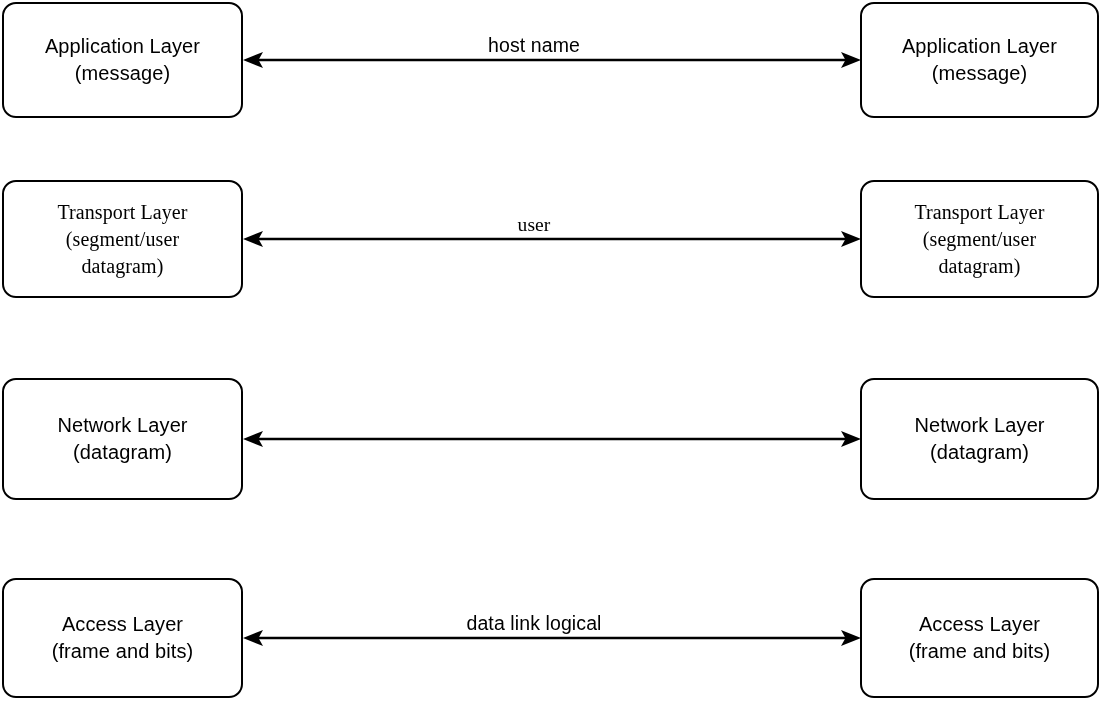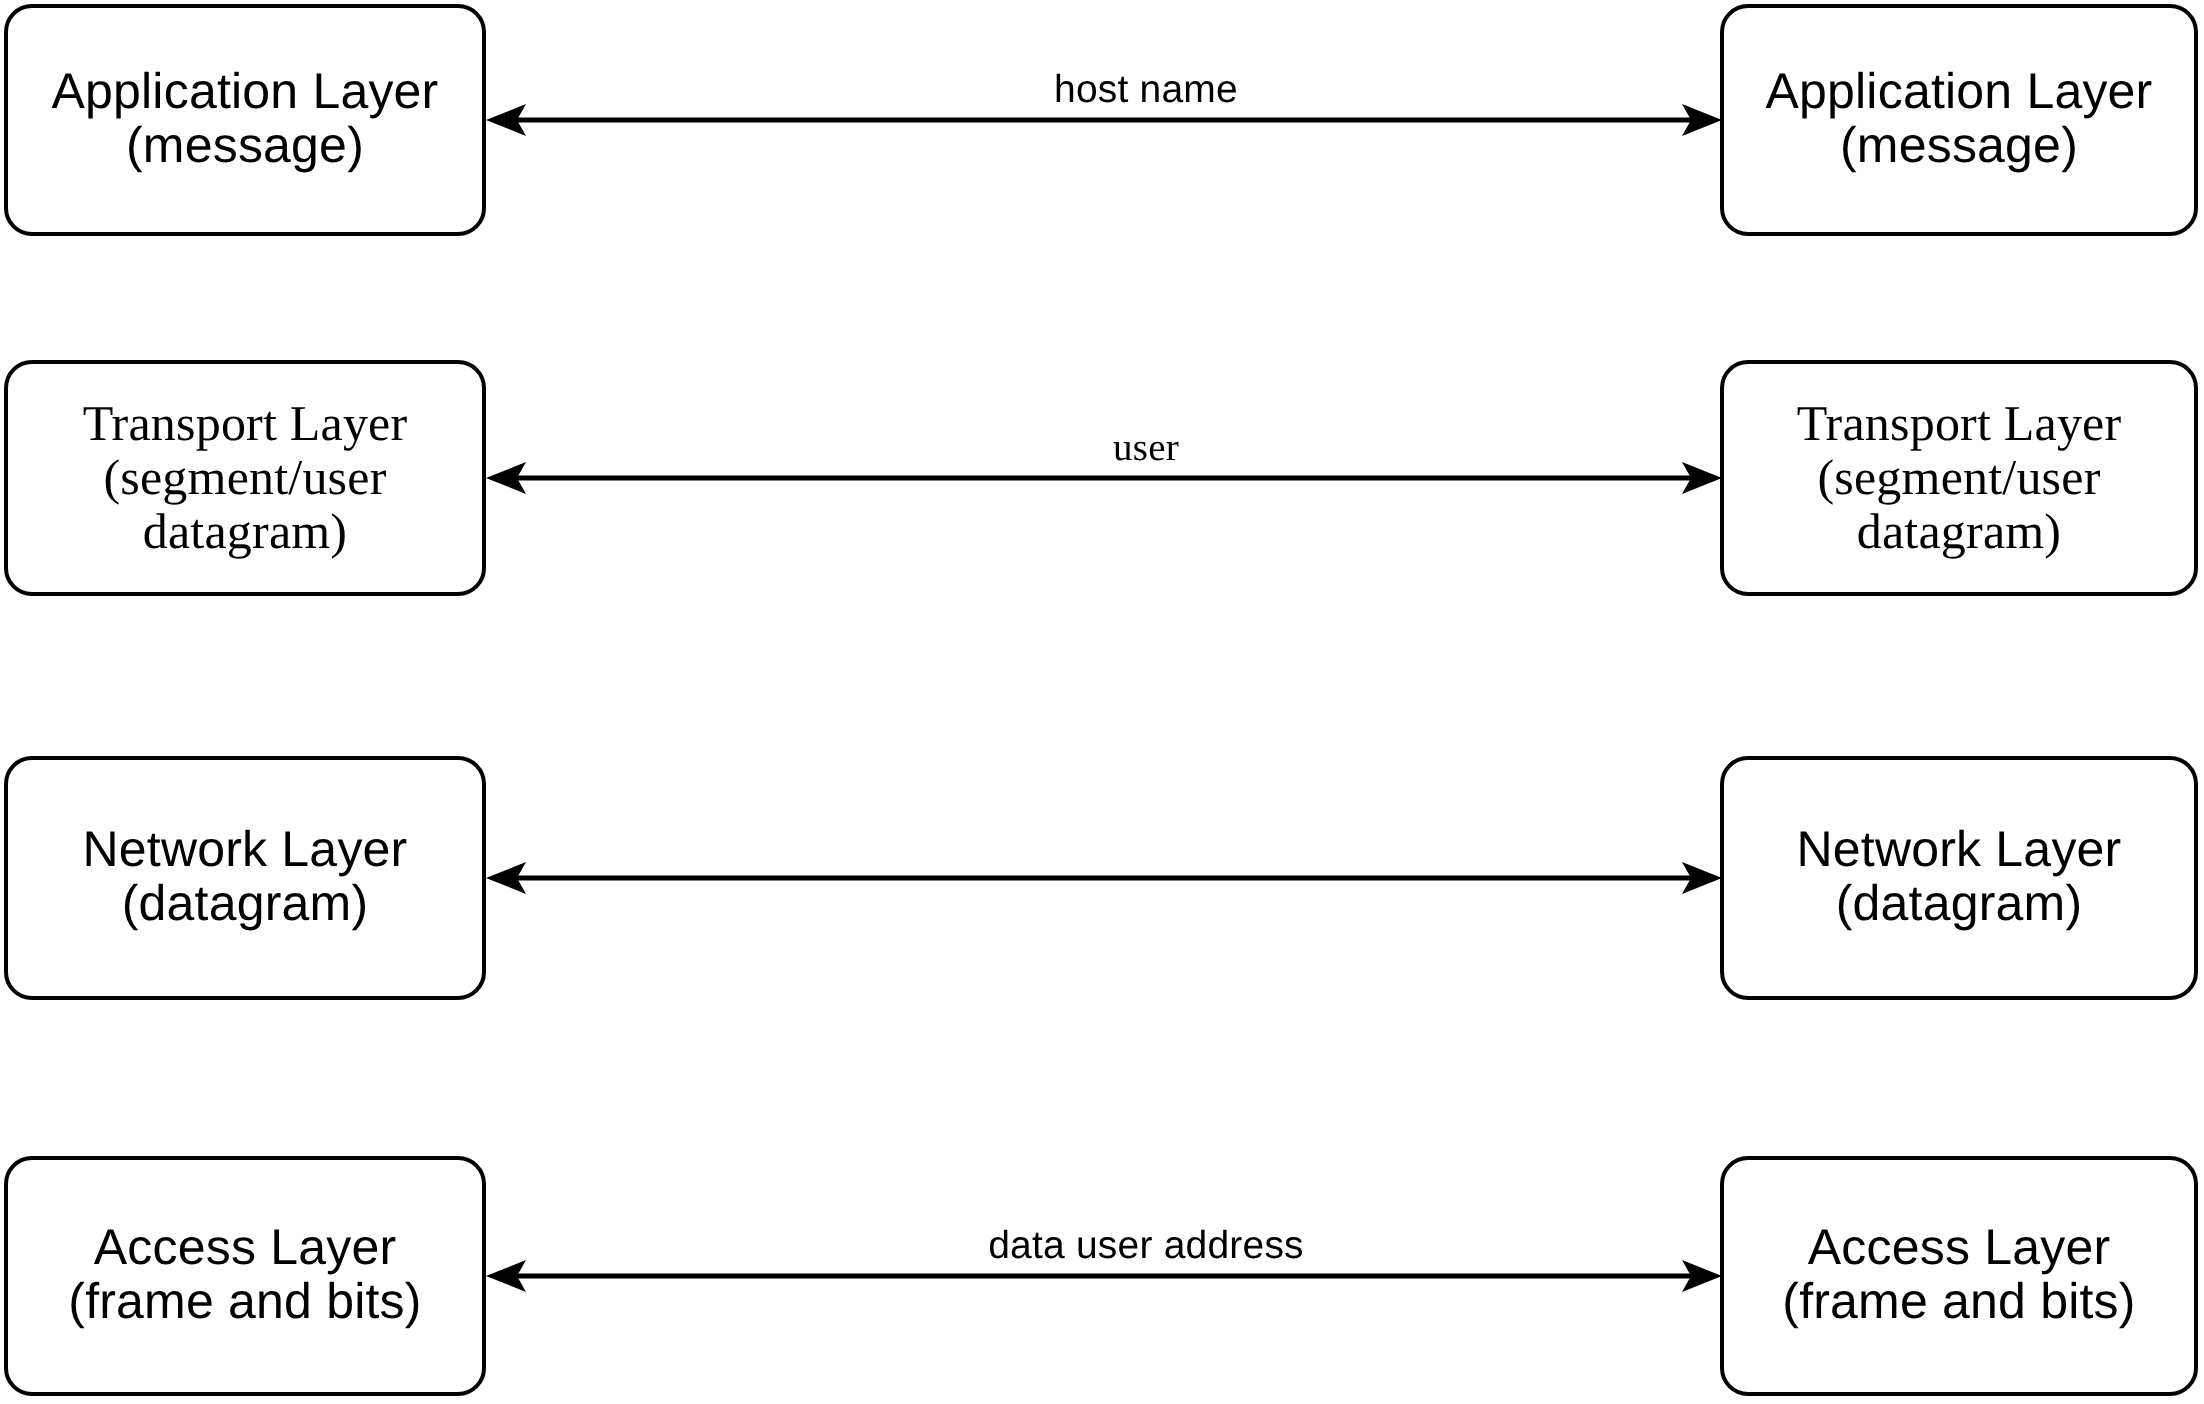--- a/index.html
+++ b/index.html
@@ -25,21 +25,21 @@
     box-sizing: border-box;
     background: #ffffff;
     border: 2px solid #000000;
     border-radius: 14px;
     display: flex;
     align-items: center;
     justify-content: center;
     text-align: center;
   }
   .node-label {
-    font-size: 25px;
+    font-size: 20px;
     line-height: 27px;
     color: #000000;
     white-space: pre-line;
     letter-spacing: 0.1px;
   }
   .node-left  { left: 2px;   width: 241px; }
   .node-right { left: 860px; width: 239px; }
 
   .link {
     position: absolute;
@@ -50,21 +50,20 @@
 
   .link-label {
     position: absolute;
     left: 243px;
     width: 582px;
     text-align: center;
     font-size: 19.5px;
     line-height: 23px;
     color: #000000;
     letter-spacing: 0.1px;
-    margin-left: 39px;
   }
 </style>
 </head>
 <body>
 
 <div id="canvas">
 
   <div class="row" style="top:2px; height:116px;">
     <div class="node node-left" style="top:0px; height:116px;">
       <span class="node-label">Application Layer
@@ -135,21 +134,21 @@
 (frame and bits)</span>
     </div>
 
     <div class="link" style="top:51px; height:18px;">
       <svg width="618" height="18" viewBox="0 0 618 18">
         <line x1="14" y1="9" x2="604" y2="9" stroke="#000000" stroke-width="2.6"></line>
         <path d="M 0 9 L 20 1 L 15.5 9 L 20 17 Z" fill="#000000"></path>
         <path d="M 618 9 L 598 1 L 602.5 9 L 598 17 Z" fill="#000000"></path>
       </svg>
     </div>
-    <div class="link-label" style="top:34px;">data user address</div>
+    <div class="link-label" style="top:34px;">data link logical</div>
 
     <div class="node node-right" style="top:0px; height:120px;">
       <span class="node-label">Access Layer
 (frame and bits)</span>
     </div>
   </div>
 
 </div>
 
 </body></html>

